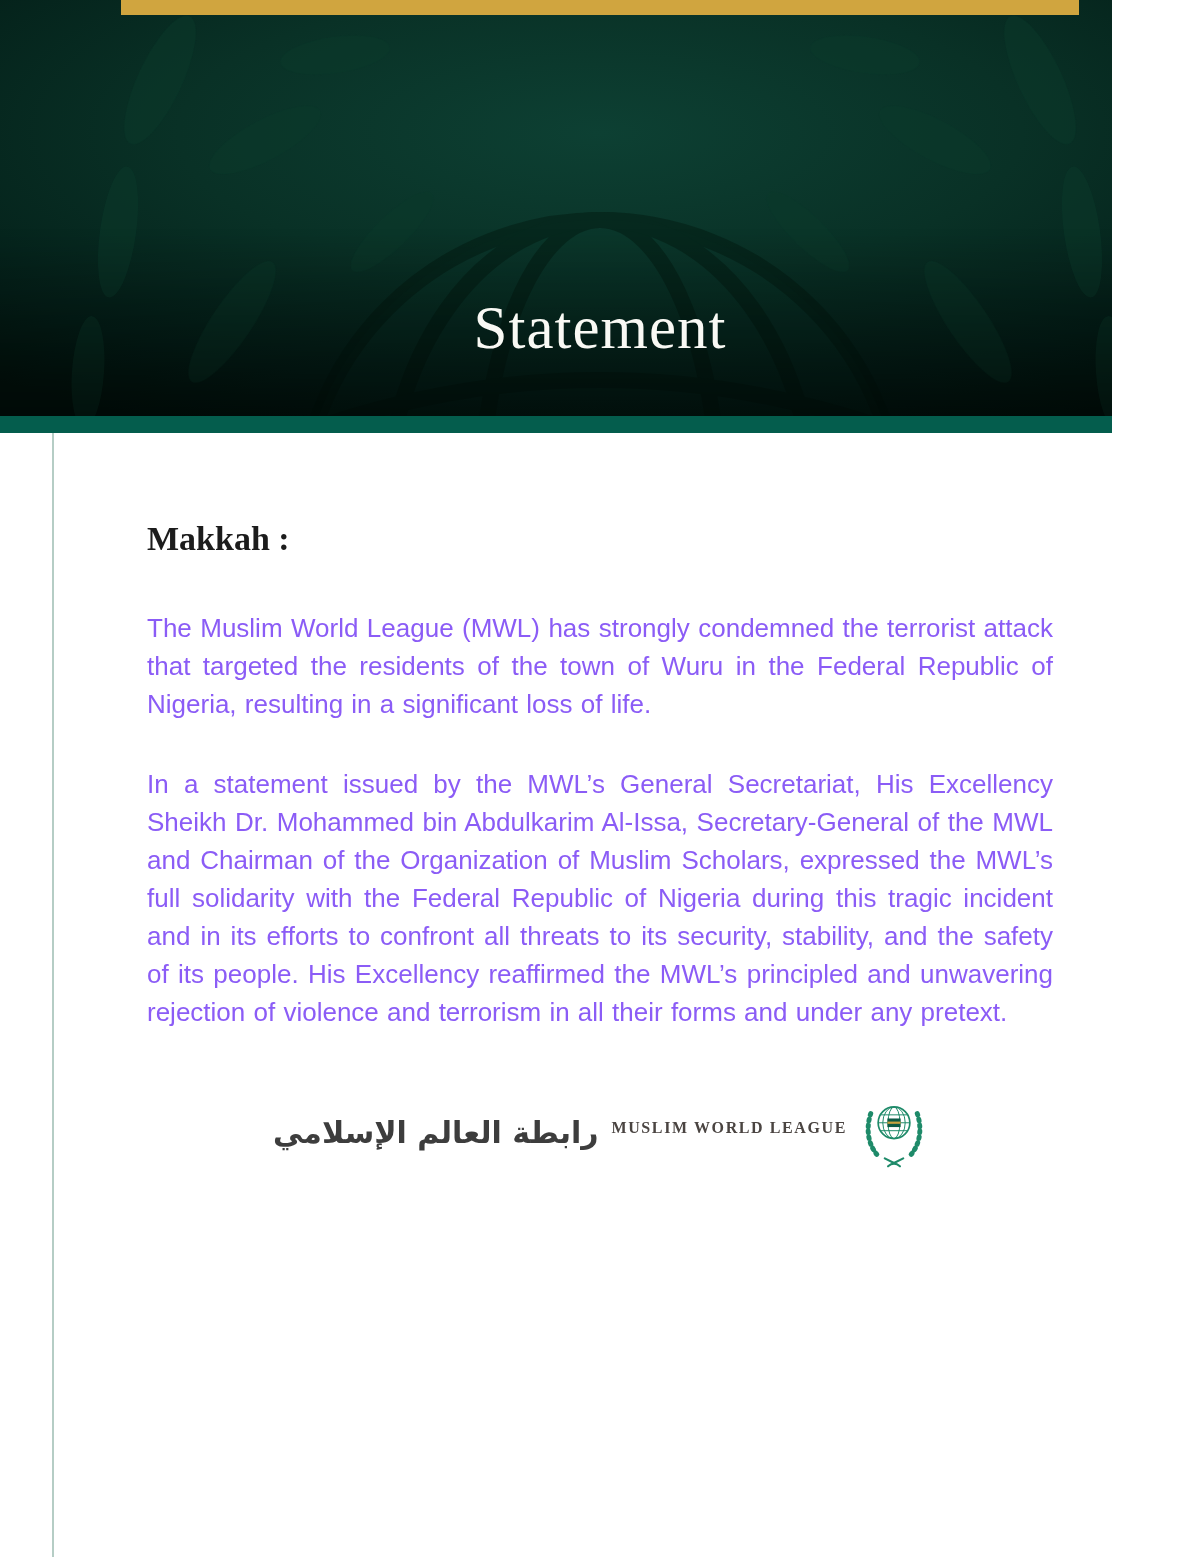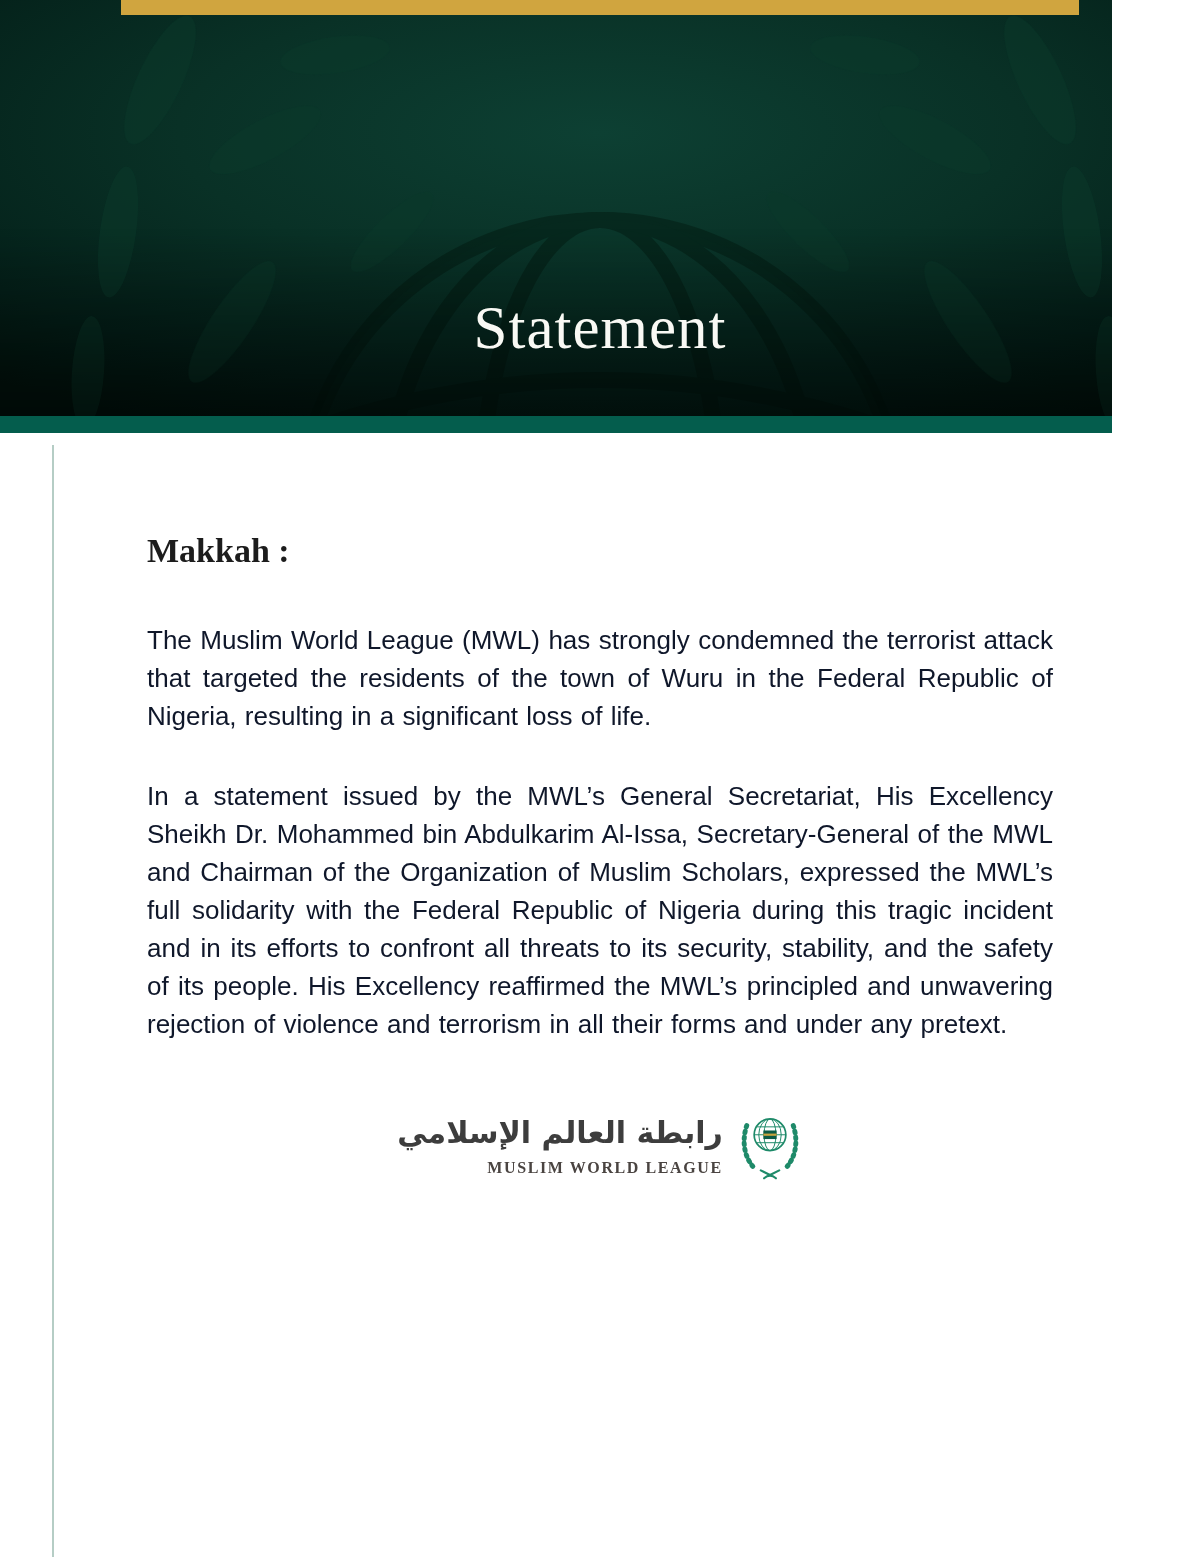--- a/index.html
+++ b/index.html
@@ -16,29 +16,29 @@
 
   
   .strip{width:1200px;height:17px;}
 
   
   .content{position:relative;width:1200px;height:1124px;background:#ffffff;}
   .rule{position:absolute;top:0;bottom:0;width:2px;opacity:.75;}
   .rule-left{left:52px;}
   .rule-right{left:1146px;}
 
-  .text-block{position:relative;margin:12px 0 0 147px;width:906px;padding-top:86px;}
+  .text-block{position:relative;margin:0 0 0 147px;width:906px;padding-top:86px;}
   .dateline{margin:0 0 50px 0;font-family:"Liberation Serif",serif;font-weight:700;
       font-size:34px;line-height:40px;color:#1c1c1c;}
-  .text-block p{margin:0 0 42px 0;font-size:26px;line-height:38px;color:#0f172a;
+  .text-block p{margin:0 0 42px 0;font-size:26px;line-height:38px;color:#8b5cf6;
       text-align:justify;word-spacing:1px;}
 
   
   .logo-row{display:flex;justify-content:center;align-items:center;gap:14px;margin-top:64px;}
-  .logo-text-col{display:flex;flex-direction:column;align-items:flex-end;}
+  .logo-text-col{display:flex;align-items:flex-start;}
   .logo-arabic{direction:rtl;font-family:"DejaVu Sans",sans-serif;font-weight:700;
       font-size:30px;line-height:1.35;color:#3d3d3d;}
   .logo-latin{margin-top:6px;font-family:"Liberation Serif",serif;font-weight:700;
       font-size:16px;letter-spacing:1.6px;color:#4a4441;white-space:nowrap;margin-left:13px;}
   .emblem{display:block;}
 </style>
 </head>
 <body>
 
 <div class="page">

